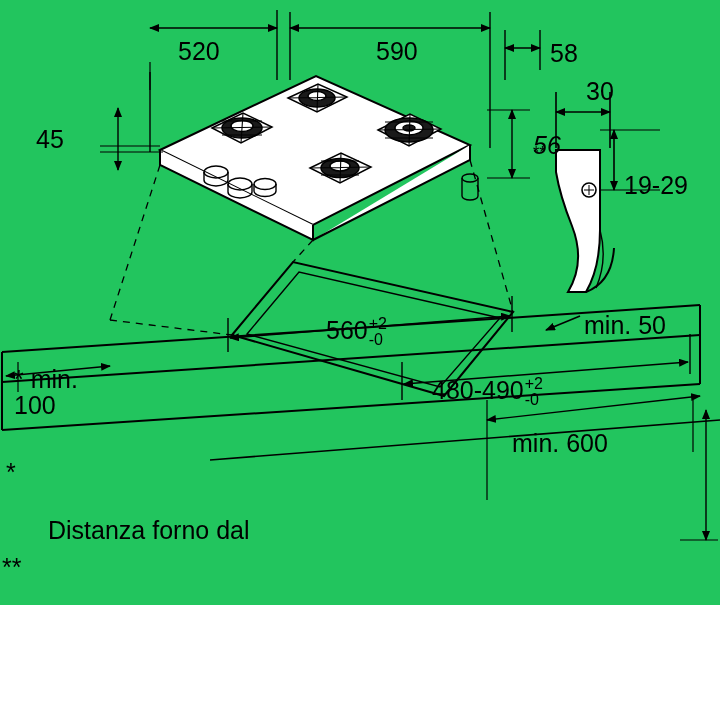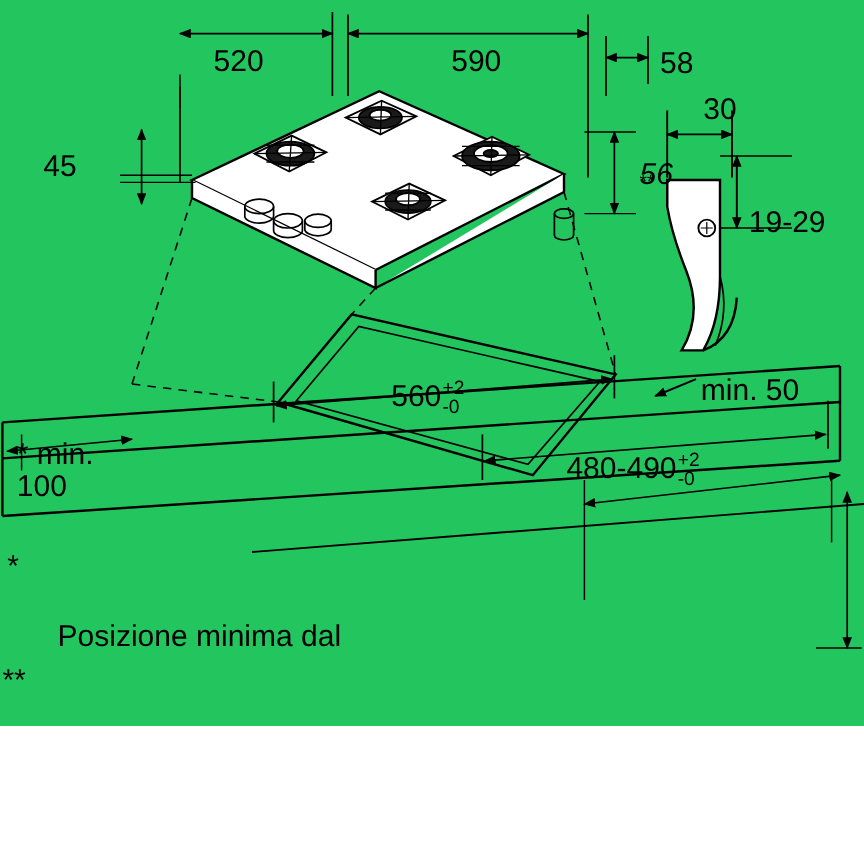--- a/index.html
+++ b/index.html
@@ -241,35 +241,36 @@
   <div class="dimtext" style="left:586px; top:78px;">30</div>
   <div class="dimtext small" style="left:533px; top:145px;">**</div>
   <div class="dimtext" style="left:624px; top:172px;">19-29</div>
 
   <div class="dimtext" style="left:584px; top:312px;">min. 50</div>
 
   <div class="dimtext" style="left:284px; top:316px;margin-left:42px;">
     <span>560</span><span class="tolerance"><span style="display:block">+2</span><span style="display:block">-0</span></span>
   </div>
 
-  <div class="dimtext" style="left:432px; top:376px;margin-left:40px;">
+  <div class="dimtext" style="left:432px; top:376px;">
     <span>480-490</span><span class="tolerance"><span style="display:block">+2</span><span style="display:block">-0</span></span>
   </div>
 
+  <div class="dimtext" style="left:512px; top:430px;">min. 600</div>
 
   <div class="dimtext" style="left:14px; top:366px;">
     <span>*</span>
     <span>min.</span><br>
     <span>100</span>
   </div>
 
 
   <div class="legend-mark" style="left:6px; top:458px;">*</div>
   <div class="legend" style="left:48px; top:458px;">
-    <div>Posizione minima dal</div>
+    <div>Distanza forno dal</div>
     <div>foro d'incasso nel piano</div>
     <div>di lavoro alla parete</div>
   </div>
 
   <div class="legend-mark" style="left:2px; top:553px;">**</div>
   <div class="legend" style="left:48px; top:553px;">
     <div>Posizione dell'allacciamento</div>
     <div>del gas in dettaglio</div>
   </div>
 

